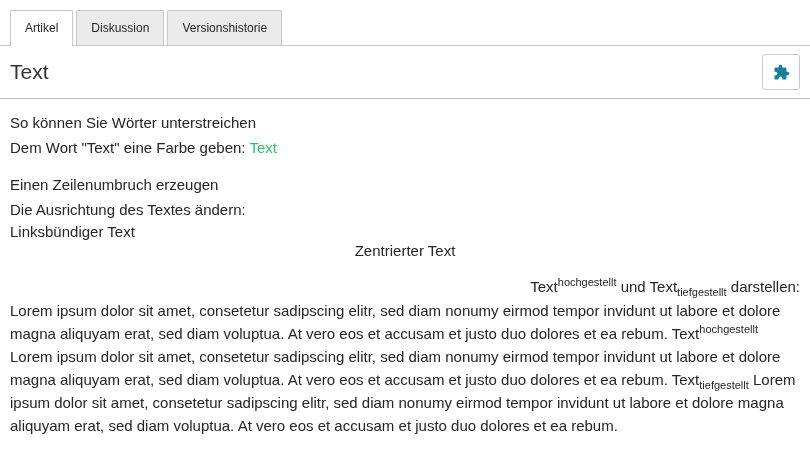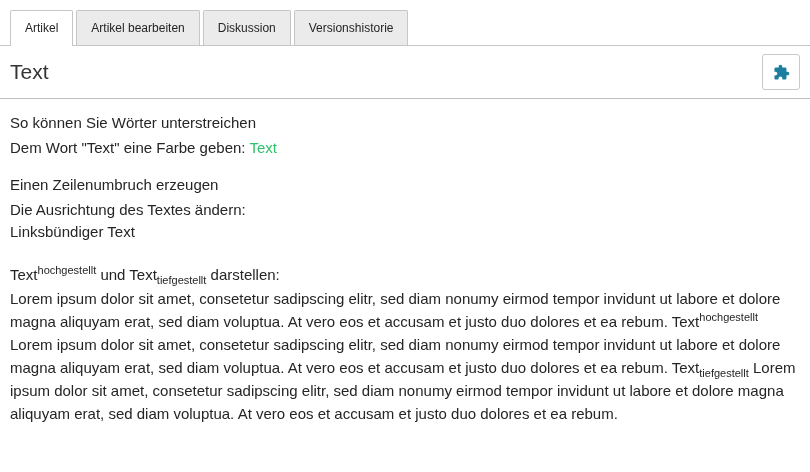--- a/index.html
+++ b/index.html
@@ -70,34 +70,33 @@
     font-size: 15px;
   }
   .line { line-height: 25px; }
   .spacer { height: 12px; }
   .underlined { }
   .green { color: #2dc26b; }
   .align-block { line-height: 19px; }
   .align-right { text-align: right; margin-top: 4px; }
   .align-left  { text-align: left; }
   .align-center{ text-align: center; }
-  .supsub-line { margin-top: 21px; line-height: 25px; }
+  .supsub-line { margin-top: 14px; line-height: 25px; text-align: right; }
   sup, sub { font-size: 11px; line-height: 0; }
   .para {
     margin-top: 0;
     line-height: 23px;
     text-align: left;
   }
 </style>
 </head>
 <body>
 
 <div class="tabbar">
   <div class="tab active">Artikel</div>
-  <div class="tab">Artikel bearbeiten</div>
   <div class="tab">Diskussion</div>
   <div class="tab">Versionshistorie</div>
 </div>
 
 <div class="page-header">
   <h1 class="page-title">Text</h1>
   <div class="icon-button">
     <span>
       <svg viewBox="0 0 24 24" style="width:17px;height:17px;fill:#1a7e9e;display:block;">
         <path d="M20.5 11H19V7c0-1.1-.9-2-2-2h-4V3.5C13 2.12 11.88 1 10.5 1S8 2.12 8 3.5V5H4c-1.1 0-1.99.9-1.99 2v3.8H3.5c1.49 0 2.7 1.21 2.7 2.7s-1.21 2.7-2.7 2.7H2V20c0 1.1.9 2 2 2h3.8v-1.5c0-1.49 1.21-2.7 2.7-2.7 1.49 0 2.7 1.21 2.7 2.7V22H17c1.1 0 2-.9 2-2v-4h1.5c1.38 0 2.5-1.12 2.5-2.5S21.88 11 20.5 11z"></path>
@@ -116,20 +115,21 @@
     <span>Dem Wort "Text" eine Farbe geben: </span><span class="green">Text</span>
   </div>
 
   <div class="spacer"></div>
 
   <div class="line">Einen Zeilenumbruch erzeugen</div>
 
   <div class="line">Die Ausrichtung des Textes ändern:</div>
 
   <div class="align-block align-left">Linksbündiger Text</div>
+  <div class="align-block align-center">Zentrierter Text</div>
 
   <div class="supsub-line">
     <span>Text</span><sup>hochgestellt</sup><span> und Text</span><sub>tiefgestellt</sub><span> darstellen:</span>
   </div>
 
   <p class="para">
     <span>Lorem ipsum dolor sit amet, consetetur sadipscing elitr, sed diam nonumy eirmod tempor invidunt ut labore et dolore magna aliquyam erat, sed diam voluptua. At vero eos et accusam et justo duo dolores et ea rebum. Text</span><sup>hochgestellt</sup><span> Lorem ipsum dolor sit amet, consetetur sadipscing elitr, sed diam nonumy eirmod tempor invidunt ut labore et dolore magna aliquyam erat, sed diam voluptua. At vero eos et accusam et justo duo dolores et ea rebum. Text</span><sub>tiefgestellt</sub><span> Lorem ipsum dolor sit amet, consetetur sadipscing elitr, sed diam nonumy eirmod tempor invidunt ut labore et dolore magna aliquyam erat, sed diam voluptua. At vero eos et accusam et justo duo dolores et ea rebum.</span>
   </p>
 
 </div>

